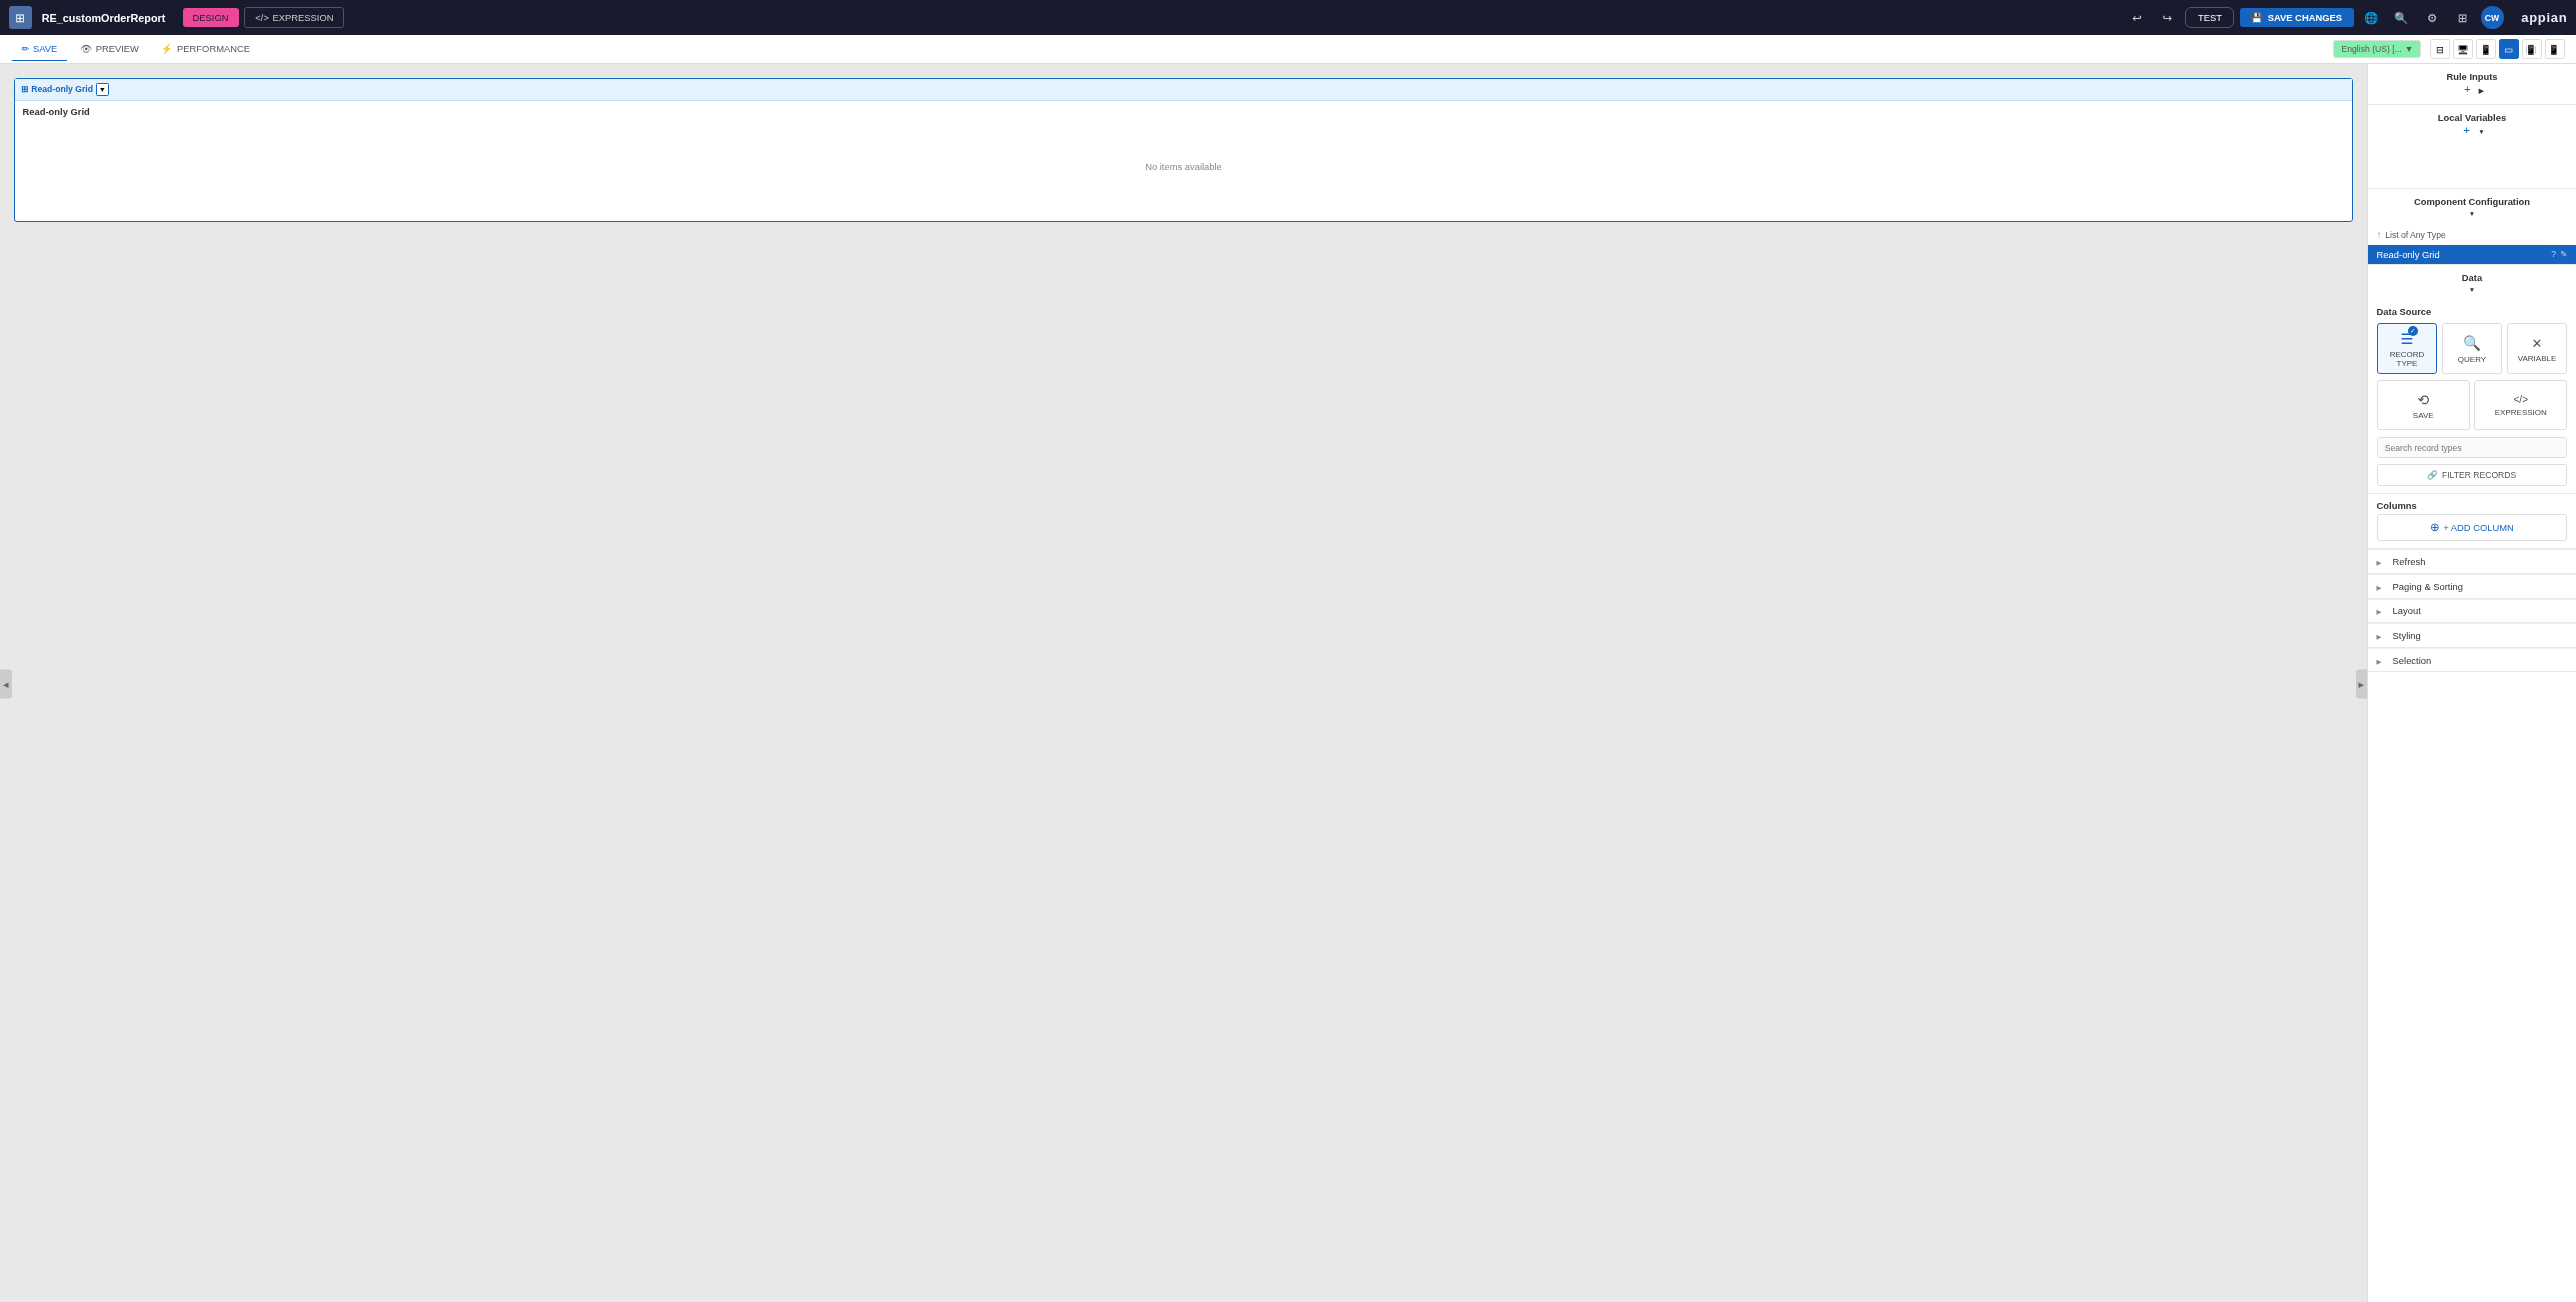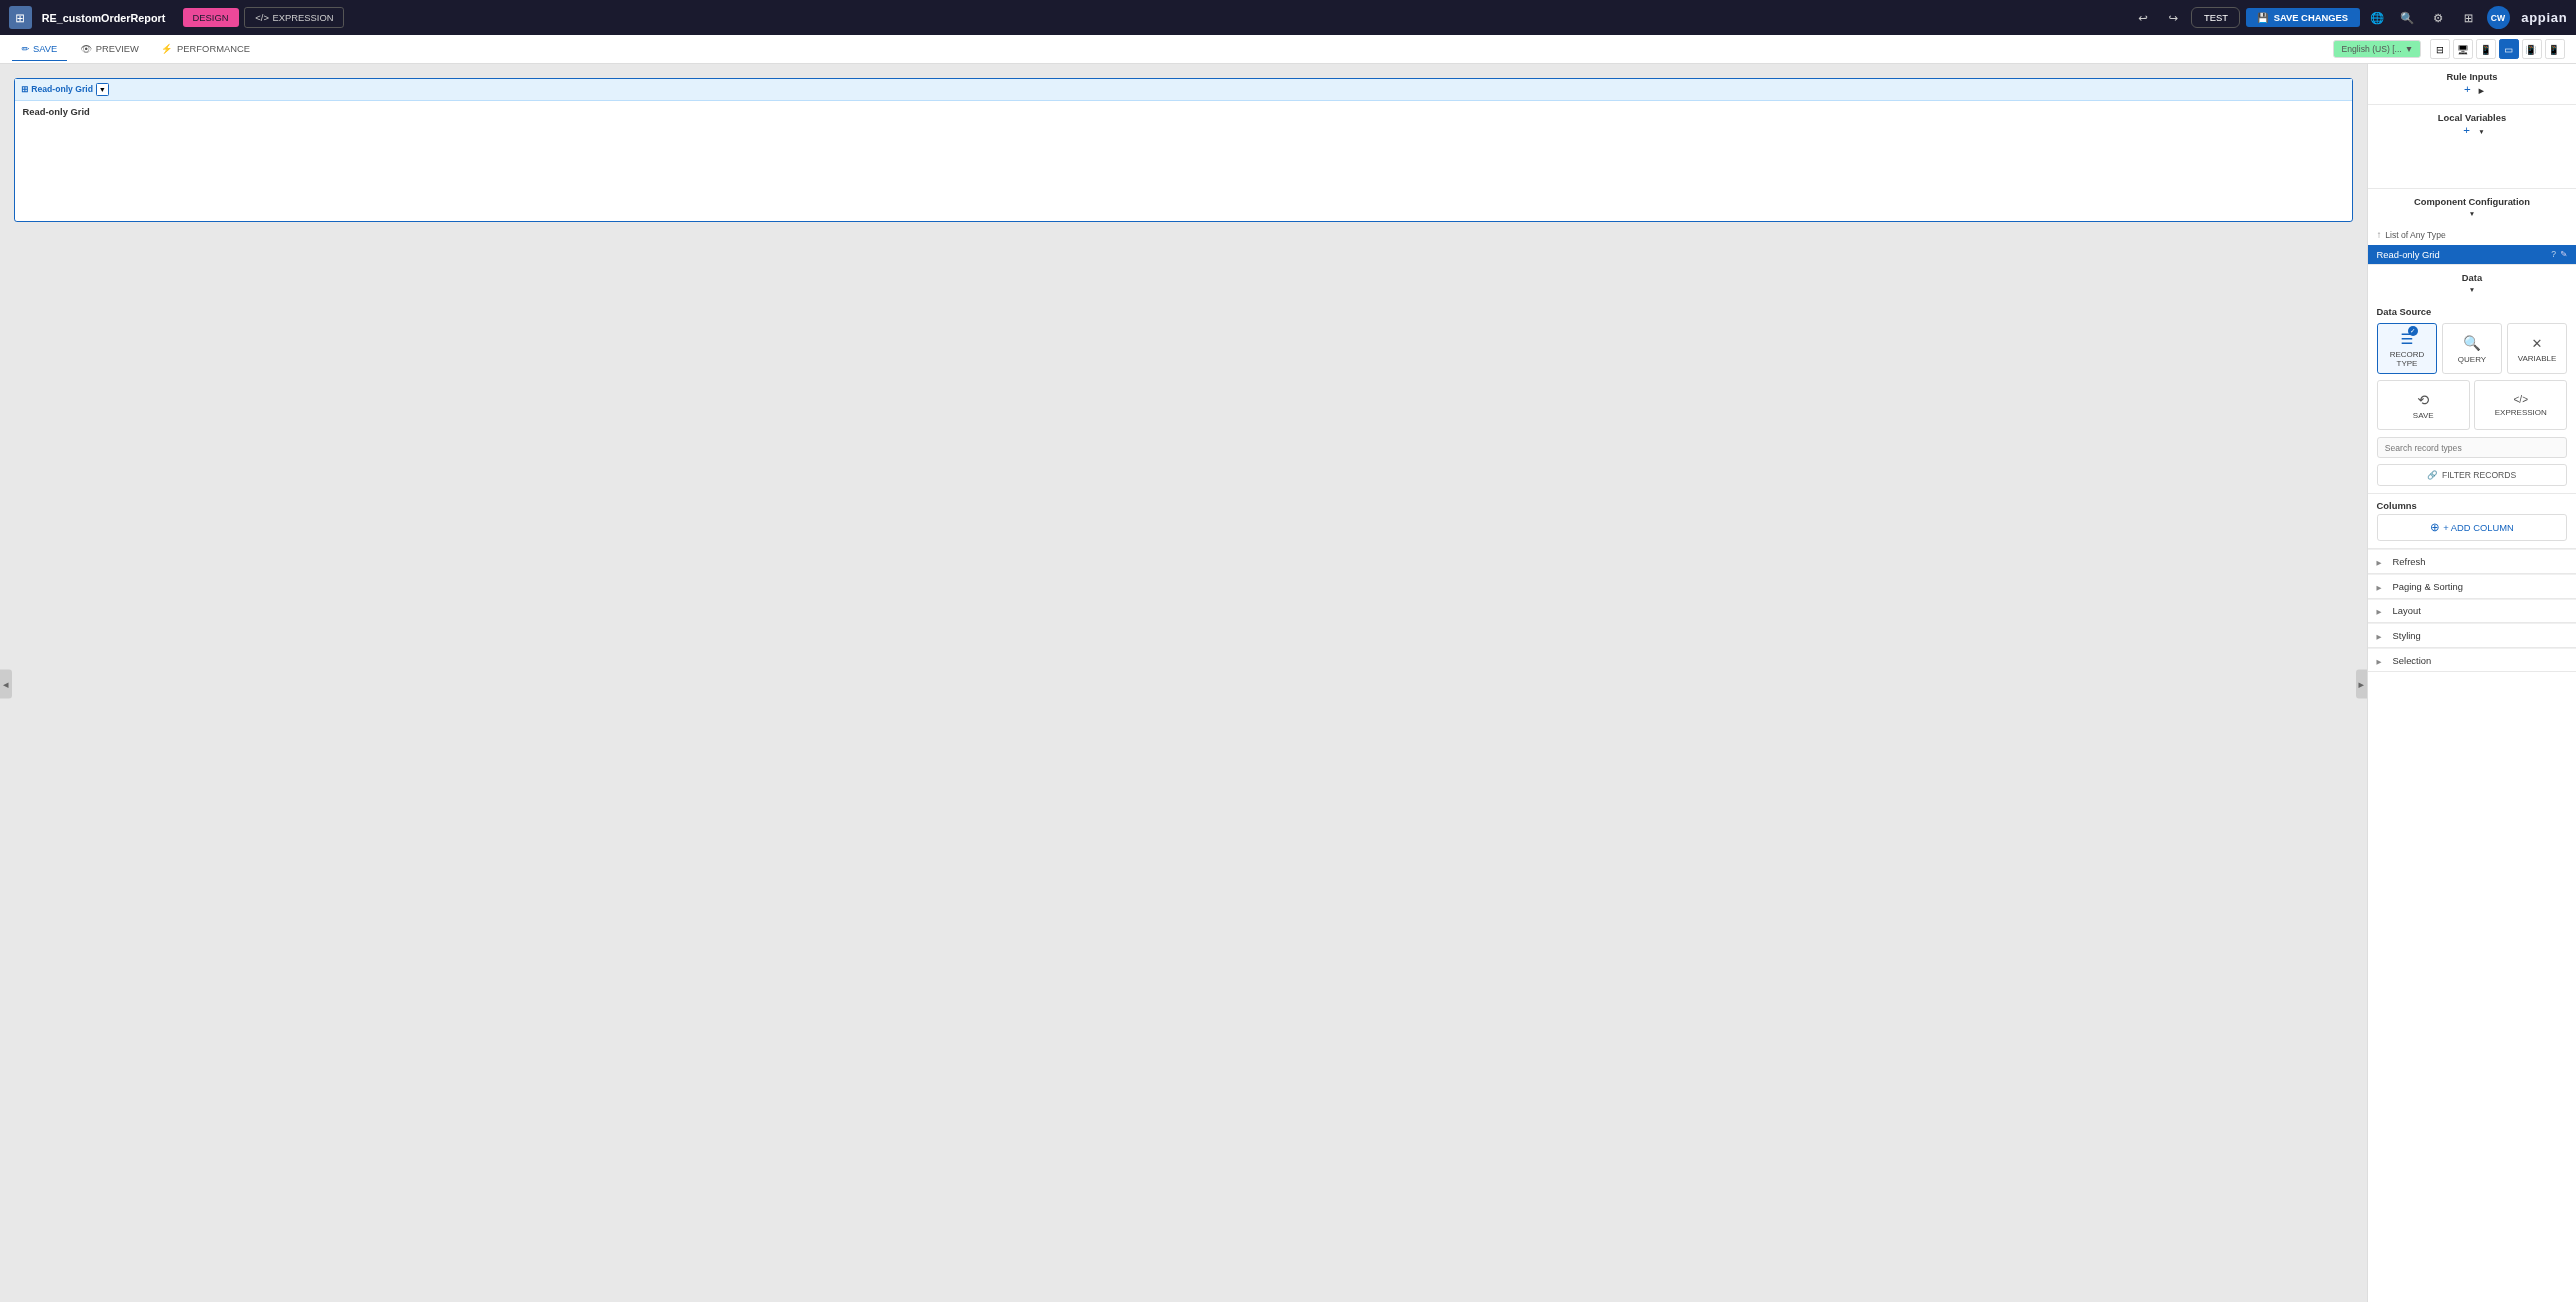--- a/index.html
+++ b/index.html
@@ -30,21 +30,21 @@
       color: white; font-size: 9.4px; cursor: pointer; font-weight: 500;
     }
     .save-btn {
       display: flex; align-items: center; gap: 4.3px; padding: 4.3px 11.5px; border-radius: 2.9px;
       border: none; background: #1565c0; color: white; font-size: 9.4px; cursor: pointer; font-weight: 600;
     }
     .avatar {
       width: 23px; height: 23px; border-radius: 50%; background: #1565c0;
       display: flex; align-items: center; justify-content: center; color: white; font-size: 8.6px; font-weight: 700;
     }
-    .appian-logo { color: #e8eaf6; font-size: 13px; font-weight: 700; margin-left: 6px; letter-spacing: 0.7px; }
+    .appian-logo { color: #e8eaf6; font-size: 13px; font-weight: 700; margin-left: 12px; letter-spacing: 0.7px; }
 
     
     .sec-nav {
       display: flex; align-items: center; background: white; border-bottom: 0.7px solid #ddd; height: 29px; padding: 0 11.5px; gap: 2.9px;
     }
     .sec-tab {
       display: flex; align-items: center; gap: 3.6px; padding: 5.8px 10px; border-bottom: 1.4px solid transparent;
       cursor: pointer; font-size: 9.4px; color: #555;
     }
     .sec-tab.active { border-bottom-color: #1565c0; color: #1565c0; font-weight: 500; }
@@ -244,20 +244,21 @@
 
     <div class="grid-component">
       <div class="grid-header-bar">
         <span class="grid-header-label">
           <span>⊞</span>
           <span>Read-only Grid</span>
         </span>
         <button class="grid-dropdown-btn">▼</button>
       </div>
       <div class="grid-title">Read-only Grid</div>
+      <div class="grid-empty">No items available</div>
     </div>
 
     <div class="canvas-expand-right">
       <span>▶</span>
     </div>
   </div>
 
   <div class="right-panel">
 
     <div class="panel-section">

